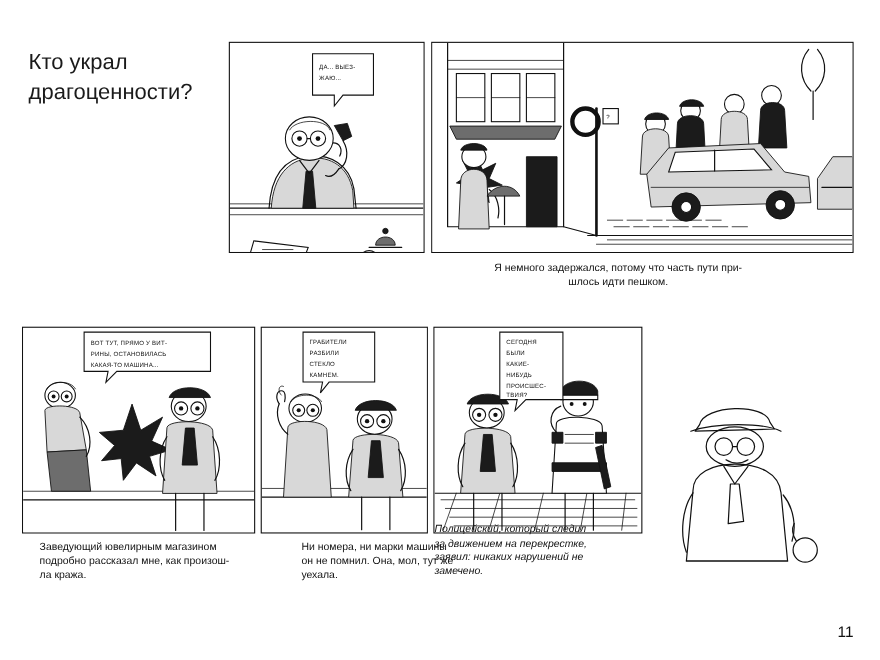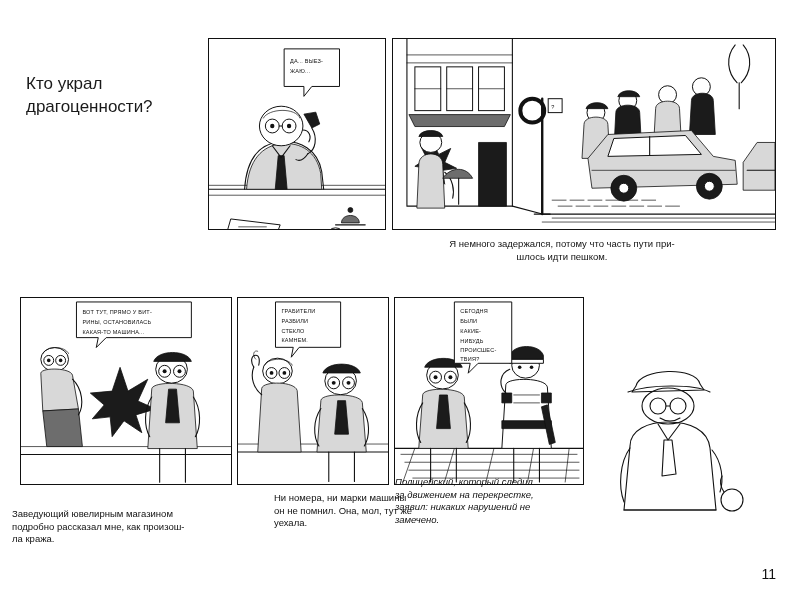--- a/index.html
+++ b/index.html
@@ -19,25 +19,24 @@
     position: absolute;
     inset: 0;
     background: #fff;
   }
   
   .title {
     position: absolute;
     left: 26px;
     top: 44px;
     width: 185px;
-    font-size: 17px;
+    font-size: 20px;
     line-height: 1.35;
     color: #1a1a1a;
     font-family: "Liberation Sans", sans-serif;
-    margin-top: 29px;
   }
   
   .panel {
     position: absolute;
     box-sizing: border-box;
     border: 1.2px solid #111;
     background: #fff;
     overflow: hidden;
   }
   .caption {
@@ -235,21 +234,21 @@
     </svg>
     <svg class="art" viewBox="0 0 212 188">
       <path class="fill-white" d="M56 4 L172 4 L172 40 L86 40 L76 50 L78 40 L56 40 Z"></path>
       <text class="bubble-text">
         <tspan x="62" y="16">ВОТ ТУТ, ПРЯМО У ВИТ-</tspan>
         <tspan x="62" y="26">РИНЫ, ОСТАНОВИЛАСЬ</tspan>
         <tspan x="62" y="36">КАКАЯ-ТО МАШИНА...</tspan>
       </text>
     </svg>
   </div>
-  <div class="caption" style="left:12px; top:492px; width:205px;margin-top:16px;">Заведующий ювелирным магазином
+  <div class="caption" style="left:36px; top:492px; width:205px;">Заведующий ювелирным магазином
 подробно рассказал мне, как произош-
 ла кража.</div>
 
   <div class="panel" style="left:237px; top:297px; width:152px; height:188px;">
     <svg class="art" viewBox="0 0 152 188">
       <rect x="0" y="0" width="152" height="188" fill="#fff"></rect>
       <path class="ln" d="M0 156 H152"></path>
       <path class="ln-thin" d="M0 148 H152"></path>
 
       <ellipse class="fill-white" cx="40" cy="74" rx="15" ry="13"></ellipse>

